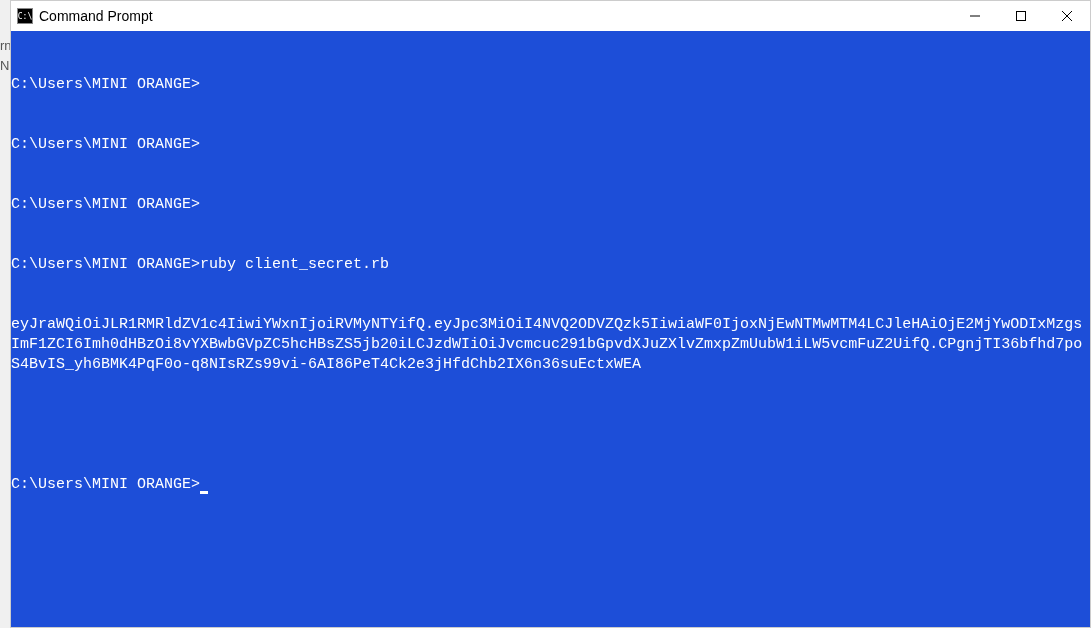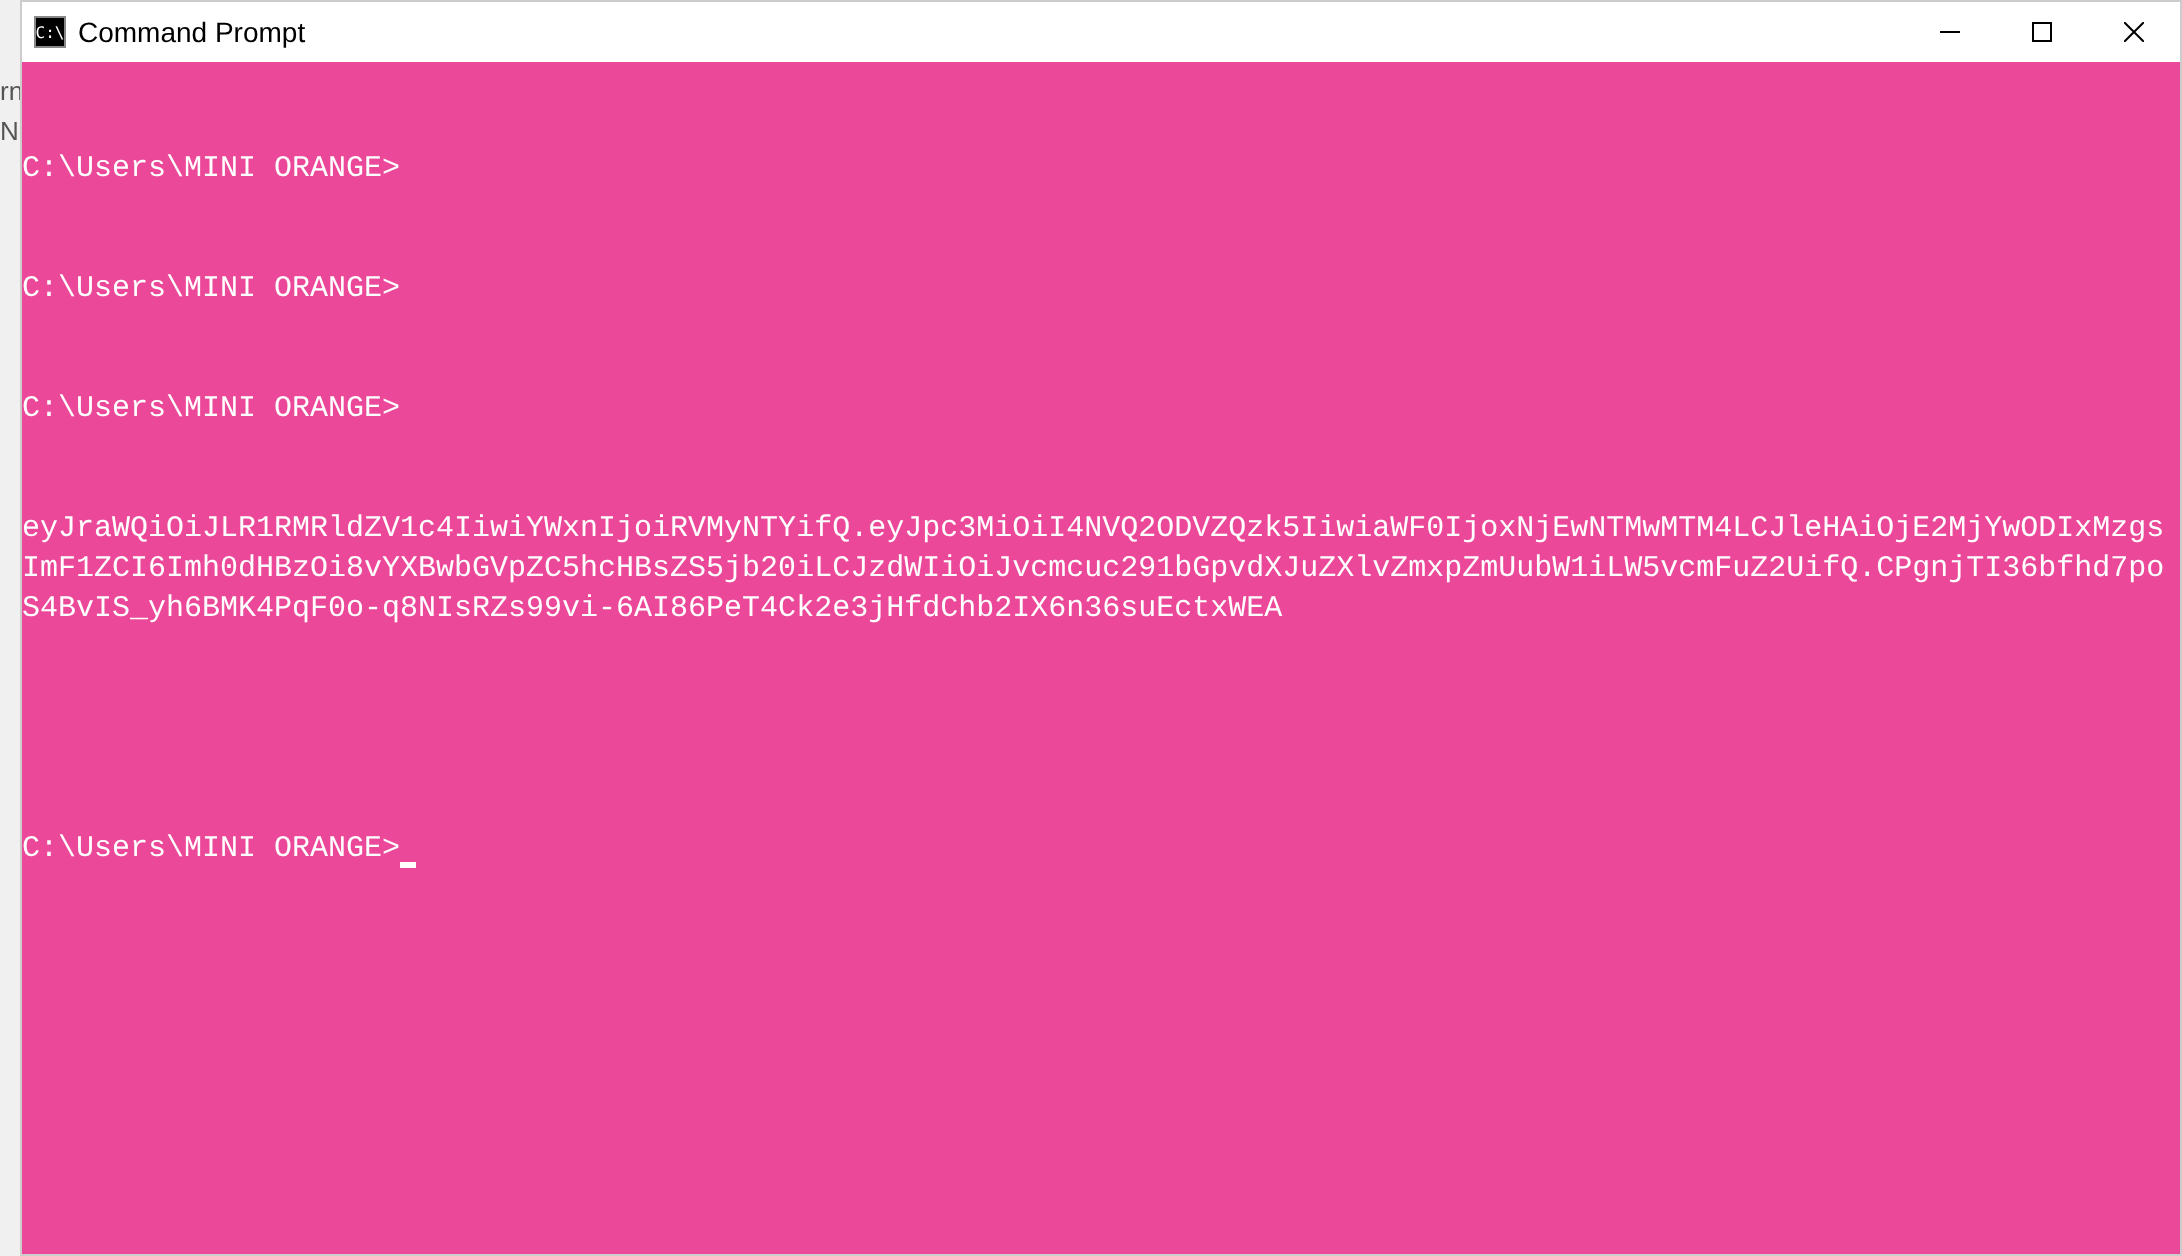--- a/index.html
+++ b/index.html
@@ -58,21 +58,21 @@
       width: 46px;
       height: 30px;
       display: flex;
       align-items: center;
       justify-content: center;
       cursor: pointer;
     }
     .win-btn svg { width: 10px; height: 10px; }
     .terminal {
       flex: 1;
-      background: #ec4899;
+      background: #1d4ed8;
       color: #fff;
       font-family: 'Consolas', 'Courier New', monospace;
       font-size: 15px;
       line-height: 20px;
       padding: 4px 4px 0 0;
       overflow: hidden;
       white-space: pre;
     }
     .term-line {
       white-space: pre;
@@ -130,17 +130,18 @@
             <line x1="0" y1="0" x2="10" y2="10" stroke="#000" stroke-width="1"></line>
             <line x1="10" y1="0" x2="0" y2="10" stroke="#000" stroke-width="1"></line>
           </svg>
       </div>
     </div>
   </div>
   <div class="terminal">
     <div class="term-line">C:\Users\MINI ORANGE&gt;</div>
     <div class="term-line">C:\Users\MINI ORANGE&gt;</div>
     <div class="term-line">C:\Users\MINI ORANGE&gt;</div>
+    <div class="term-line">C:\Users\MINI ORANGE&gt;ruby client_secret.rb</div>
     <div class="term-block">eyJraWQiOiJLR1RMRldZV1c4IiwiYWxnIjoiRVMyNTYifQ.eyJpc3MiOiI4NVQ2ODVZQzk5IiwiaWF0IjoxNjEwNTMwMTM4LCJleHAiOjE2MjYwODIxMzgsImF1ZCI6Imh0dHBzOi8vYXBwbGVpZC5hcHBsZS5jb20iLCJzdWIiOiJvcmcuc291bGpvdXJuZXlvZmxpZmUubW1iLW5vcmFuZ2UifQ.CPgnjTI36bfhd7poS4BvIS_yh6BMK4PqF0o-q8NIsRZs99vi-6AI86PeT4Ck2e3jHfdChb2IX6n36suEctxWEA</div>
     <div class="term-line"> </div>
     <div class="term-line"><span>C:\Users\MINI ORANGE&gt;</span><span class="cursor"></span></div>
   </div>
 </div>
 
 </body></html>

